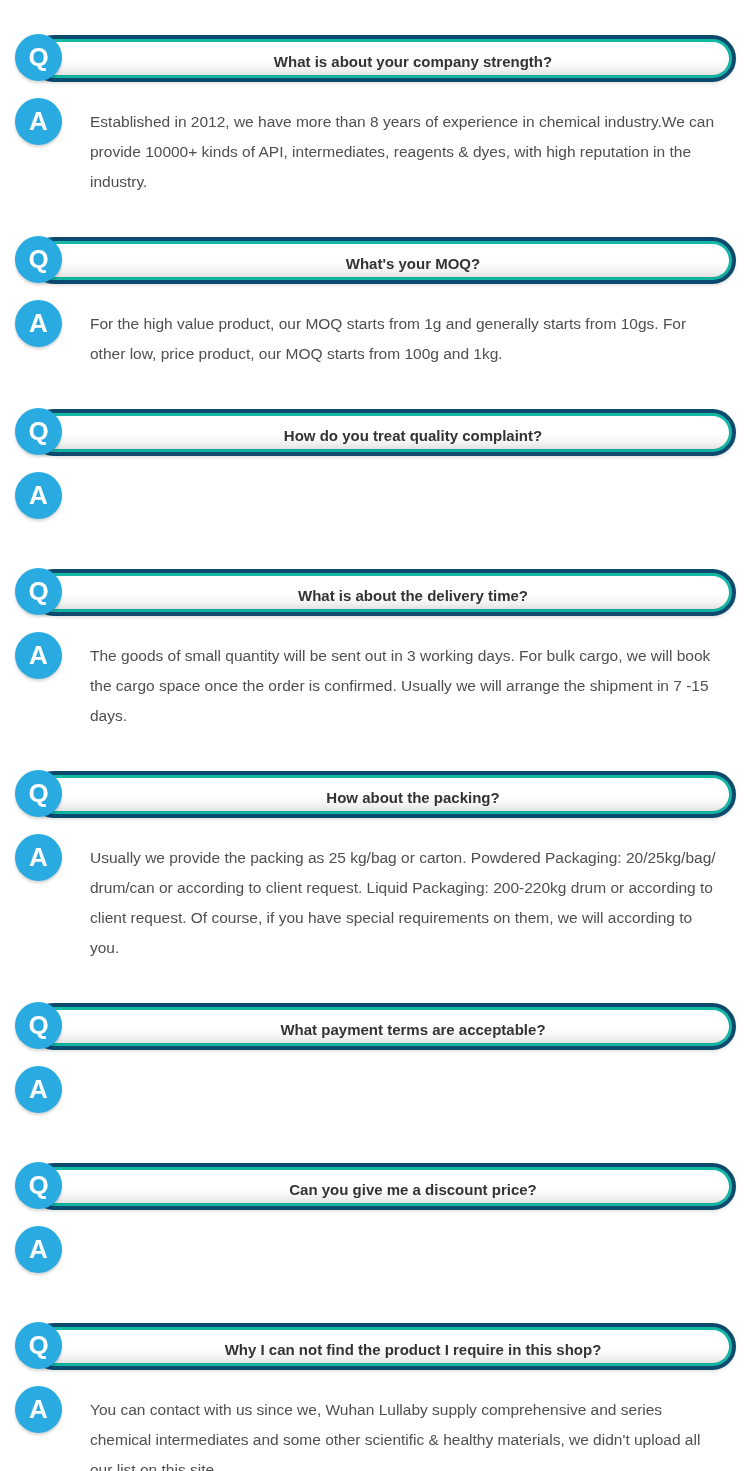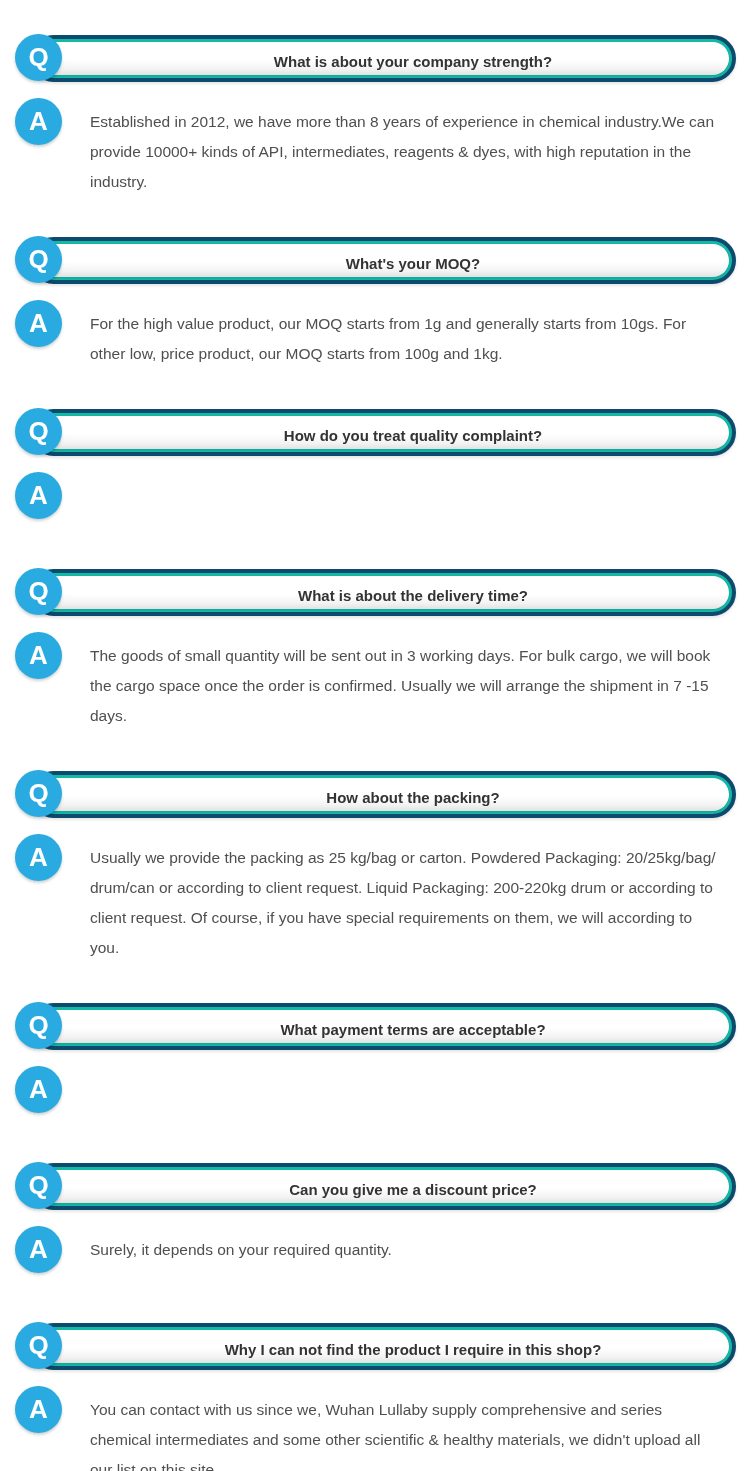--- a/index.html
+++ b/index.html
@@ -168,21 +168,20 @@
 
   <section class="qa-block">
     <div class="q-row">
       <span class="badge q-badge">Q</span>
       <div class="pill">
         <span class="q-text">Can you give me a discount price?</span>
       </div>
     </div>
     <div class="a-row">
       <span class="badge a-badge">A</span>
-      <p class="a-text">Surely, it depends on your required quantity.</p>
     </div>
   </section>
 
   <section class="qa-block">
     <div class="q-row">
       <span class="badge q-badge">Q</span>
       <div class="pill">
         <span class="q-text">Why I can not find the product I require in this shop?</span>
       </div>
     </div>

